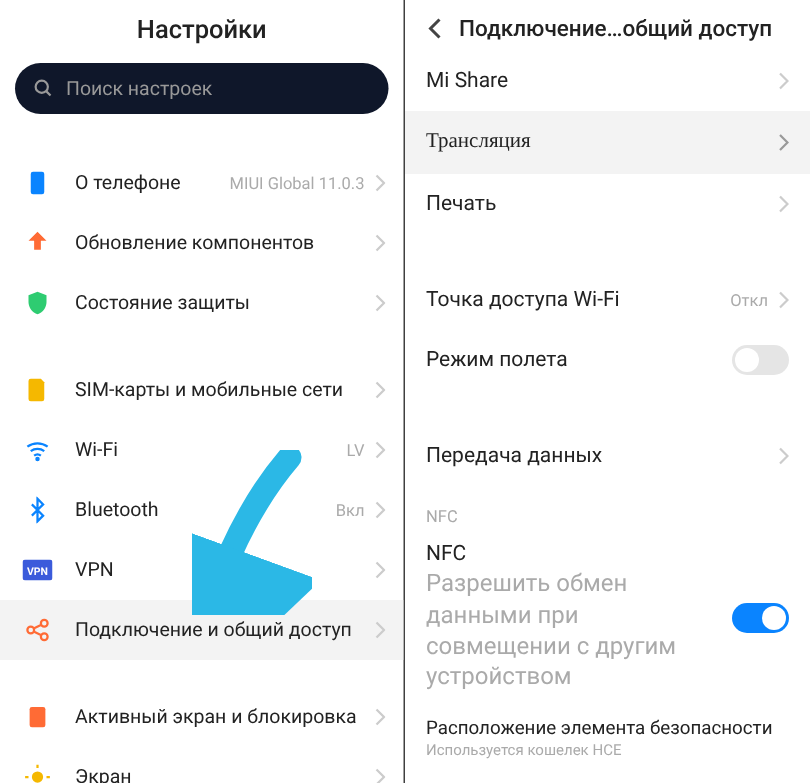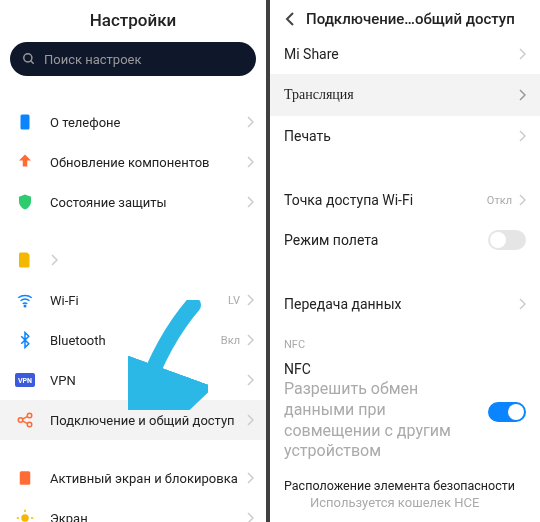--- a/index.html
+++ b/index.html
@@ -8,21 +8,21 @@
     background: #fff;
     width: 540px;
     height: 522px;
     overflow: hidden;
     position: relative;
     font-size: 13px;
     color: #333;
   }
   .container { display: flex; width: 100%; height: 100%; }
   .pane { width: 50%; height: 100%; overflow: hidden; position: relative; }
-  .pane-left { border-right: 4px solid #404040; }
+  .pane-left { border-right: 1px solid #404040; }
   .title {
     text-align: center;
     font-size: 17px;
     font-weight: 500;
     padding: 10px 0 8px;
     color: #222;
   }
   .search {
     margin: 4px 10px 8px;
     background: #0f172a;
@@ -119,21 +119,21 @@
     position: absolute;
     pointer-events: none;
     z-index: 10;
   }
   .nfc-wrap { display:flex; align-items:center; padding: 4px 14px 8px; }
   .nfc-text { flex:1; }
   .nfc-text .lbl { font-size:14px; color:#222; }
   .nfc-text .desc { font-size:16px; color:#aaa; margin-top:2px; line-height:1.3; max-width: 190px;}
   .sec-el { padding: 8px 14px; }
   .sec-el .lbl { font-size:12.5px; color:#222; }
-  .sec-el .desc { font-size:13px; color:#aaa; margin-top:2px;margin-left:26px; }
+  .sec-el .desc { font-size:10px; color:#aaa; margin-top:2px; }
   .cut { padding: 8px 14px 0; font-size:14px; color:#222; }
 </style>
 </head>
 <body>
 
 <div class="container">
 
   <div class="pane pane-left">
     <div class="title">Настройки</div>
     <div class="search">
@@ -146,20 +146,21 @@
 
     <div class="group-gap"></div>
 
     <div class="row">
       <span class="row-icon">
         <svg width="18" height="18" viewBox="0 0 24 24" fill="#0a84ff">
             <rect x="6" y="2" width="12" height="20" rx="2"></rect>
           </svg>
       </span>
       <span class="row-label">О телефоне</span>
+      <span class="row-badge">MIUI Global 11.0.3</span>
       <svg class="chevron" width="8" height="12" viewBox="0 0 8 12">
           <path d="M2 1l5 5-5 5" stroke="#ccc" stroke-width="1.5" fill="none"></path>
         </svg>
     </div>
 
     <div class="row">
       <span class="row-icon">
         <svg width="18" height="18" viewBox="0 0 24 24" fill="#ff6b35">
             <path d="M12 2L4 10h5v8h6v-8h5z"></path>
           </svg>
@@ -183,20 +184,21 @@
     </div>
 
     <div class="group-gap"></div>
 
     <div class="row">
       <span class="row-icon">
         <svg width="18" height="18" viewBox="0 0 24 24" fill="#f5b800">
             <path d="M6 2h9l3 3v15a2 2 0 01-2 2H6a2 2 0 01-2-2V4a2 2 0 012-2z"></path>
           </svg>
       </span>
+      <span class="row-label">SIM-карты и мобильные сети</span>
       <svg class="chevron" width="8" height="12" viewBox="0 0 8 12">
           <path d="M2 1l5 5-5 5" stroke="#ccc" stroke-width="1.5" fill="none"></path>
         </svg>
     </div>
 
     <div class="row">
       <span class="row-icon">
         <svg width="18" height="18" viewBox="0 0 24 24" fill="none" stroke="#0a84ff" stroke-width="2">
             <path d="M3 9a15 15 0 0118 0M6 13a10 10 0 0112 0M9 17a5 5 0 016 0"></path>
             <circle cx="12" cy="20" r="1" fill="#0a84ff"></circle>

